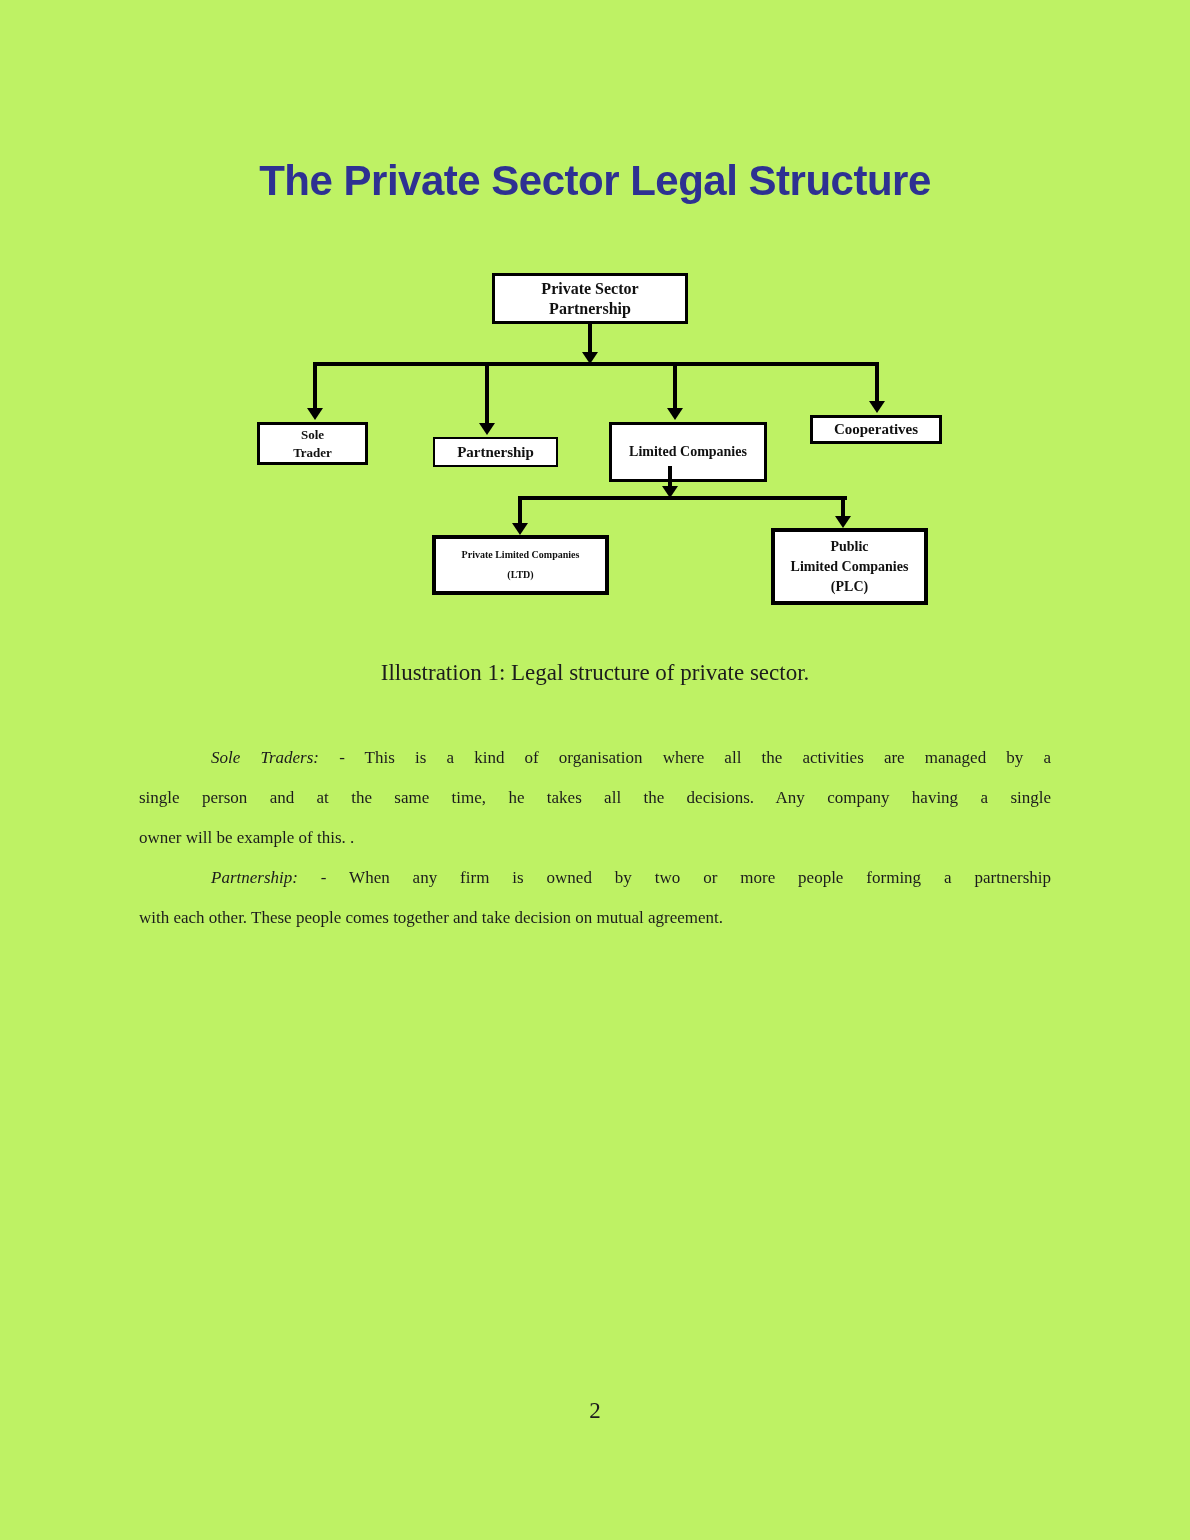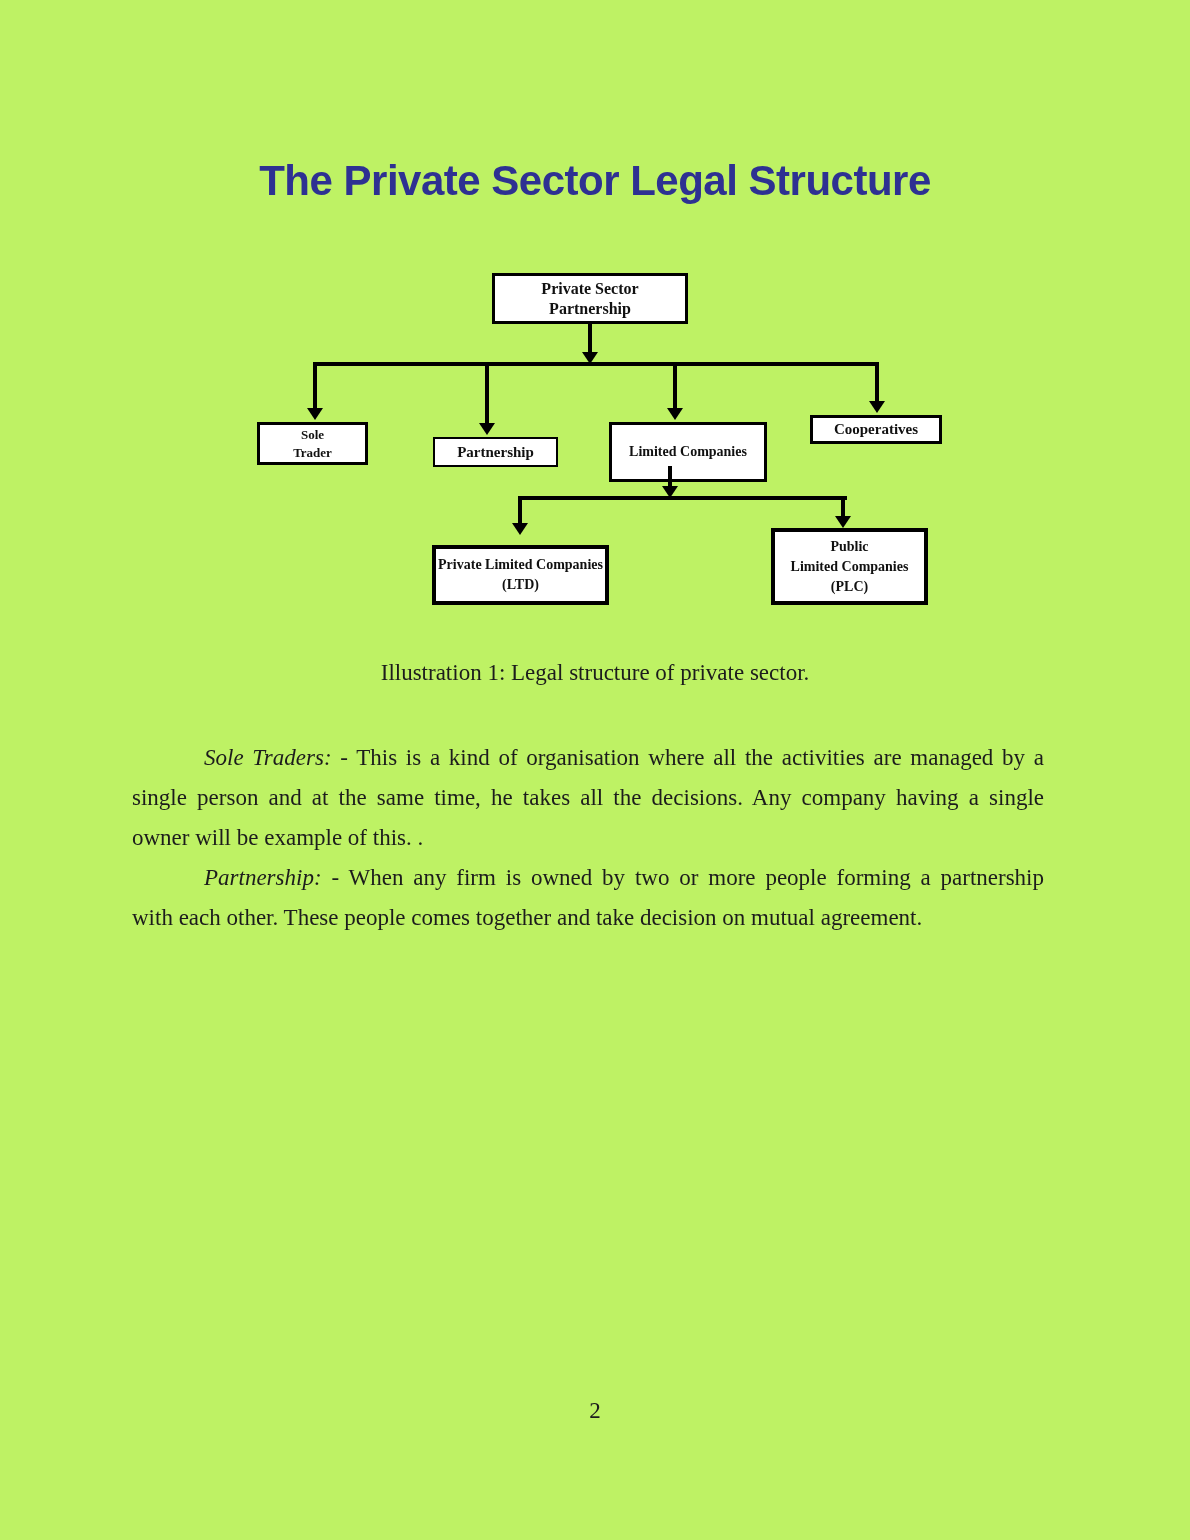--- a/index.html
+++ b/index.html
@@ -34,39 +34,39 @@
     text-align:center;
     color:#111;
     box-sizing:border-box;
   }
   .dbox span{display:block;}
   .box-root{left:492px;top:273px;width:196px;height:51px;font-size:16px;line-height:20px;justify-content:center;}
   .box-sole{left:257px;top:422px;width:111px;height:43px;font-size:13px;line-height:18px;}
   .box-partnership{left:433px;top:437px;width:125px;height:30px;font-size:15px;border-width:2px;}
   .box-limited{left:609px;top:422px;width:158px;height:60px;font-size:14px;}
   .box-coop{left:810px;top:415px;width:132px;height:29px;font-size:15px;}
-  .box-ltd{left:432px;top:535px;width:177px;height:60px;font-size:14px;line-height:20px;border-width:4px;margin-top:10px;}
+  .box-ltd{left:432px;top:535px;width:177px;height:60px;font-size:10px;line-height:20px;border-width:4px;}
   .box-plc{left:771px;top:528px;width:157px;height:77px;font-size:14px;line-height:20px;border-width:4px;}
   .vline{position:absolute;width:4px;background:#000;}
   .hline{position:absolute;height:4px;background:#000;}
   .arrow{
     position:absolute;width:0;height:0;
     border-left:8px solid transparent;
     border-right:8px solid transparent;
     border-top:12px solid #000;
   }
   
   .caption{
     position:absolute;left:0;top:660px;width:1190px;
     text-align:center;font-size:23px;
   }
   
   .bodytext{
-    position:absolute;left:132px;top:738px;width:912px;
-    font-size:23px;line-height:40px;
+    position:absolute;left:139px;top:738px;width:912px;
+    font-size:17px;line-height:40px;
   }
   .tline{height:40px;white-space:nowrap;}
   .tline.just{text-align:justify;text-align-last:justify;white-space:normal;}
   .tline.indent{margin-left:72px;}
   .lead{font-style:italic;}
   
   .pagenum{
     position:absolute;left:0;top:1398px;width:1190px;
     text-align:center;font-size:23px;
   }

